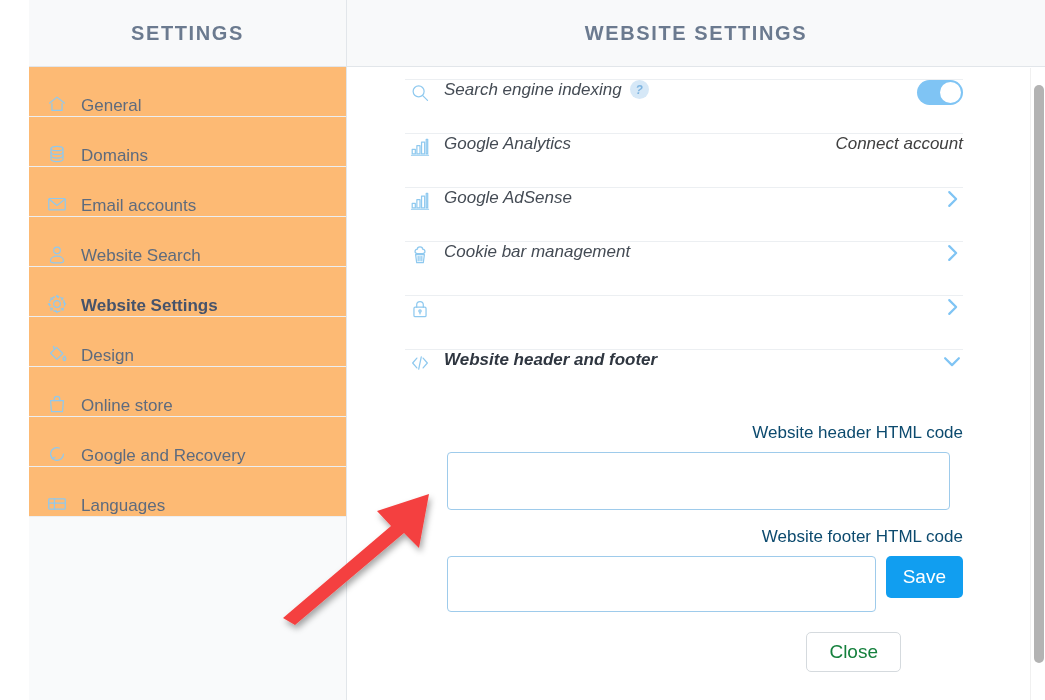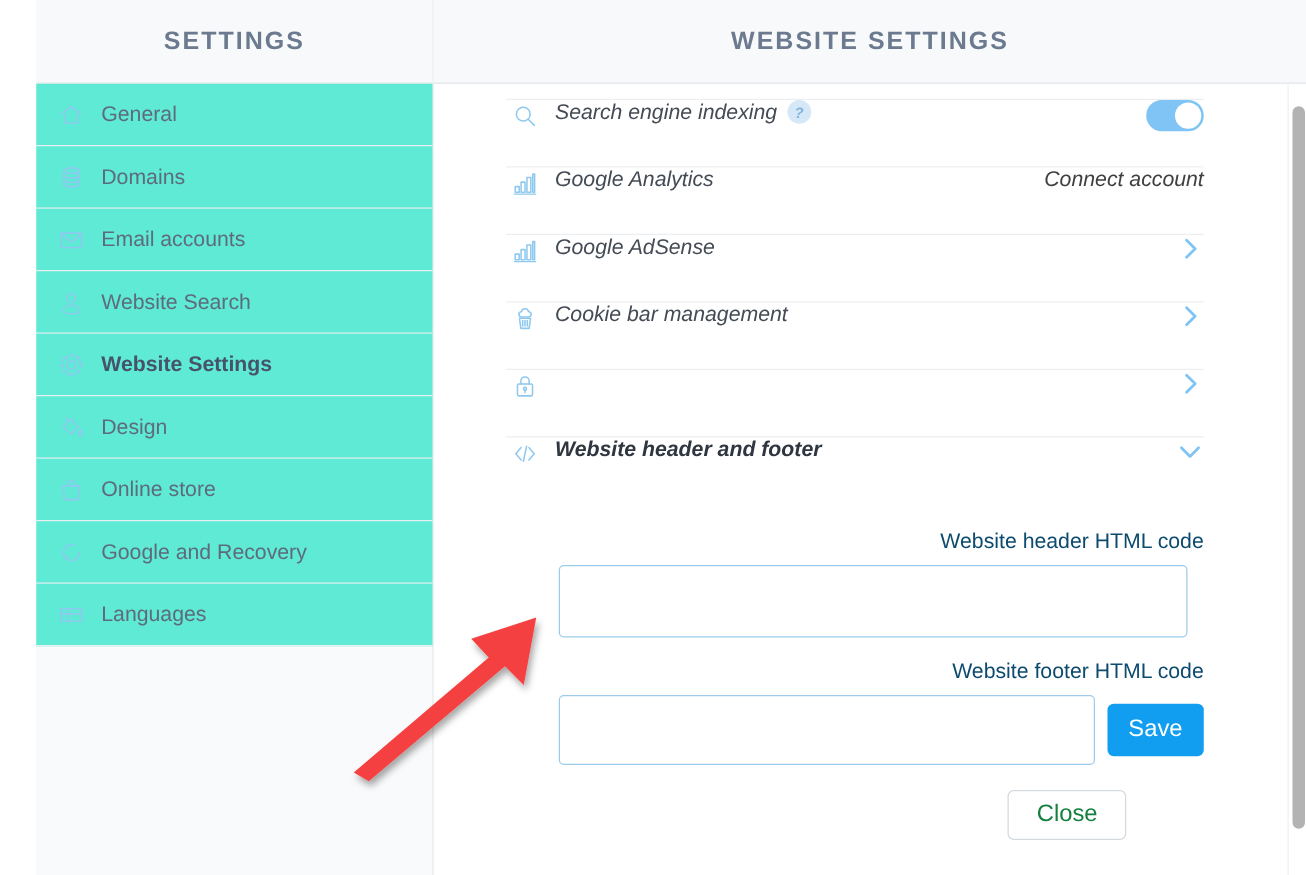--- a/index.html
+++ b/index.html
@@ -37,25 +37,25 @@
   }
   #sidebar-header .title {
     font-size: 20px;
     font-weight: bold;
     letter-spacing: 1.6px;
     color: #6b7a8f;
   }
   .nav-item {
     height: 50px;
     display: flex;
-    align-items: center;
+    align-items: flex-end;
     padding-left: 14px;
     border-bottom: 1px solid #eceff2;
     cursor: pointer;
-    background: #5eead4;
+    background: #fdba74;
   }
   .nav-item .ico {
     width: 28px; height: 24px;
     flex: 0 0 28px;
     display: flex; align-items: center; justify-content: center;
     margin-right: 10px;
   }
   .nav-item .lbl {
     font-size: 17px;
     color: #5e6b7e;
@@ -162,21 +162,21 @@
   }
   .field-label {
     font-size: 17px;
     color: #0c4a6e;
     margin: 17px 0 9px 58px;
     text-align: right;
   }
   .ta-wrap {
     margin-left: 42px;
     display: flex;
-    align-items: center;
+    align-items: flex-start;
     gap: 10px;
   }
   textarea.code {
     width: 503px;
     border: 1px solid #9ecbeb;
     border-radius: 4px;
     background: #ffffff;
     outline: none;
     resize: none;
     font-family: "Liberation Sans", sans-serif;

